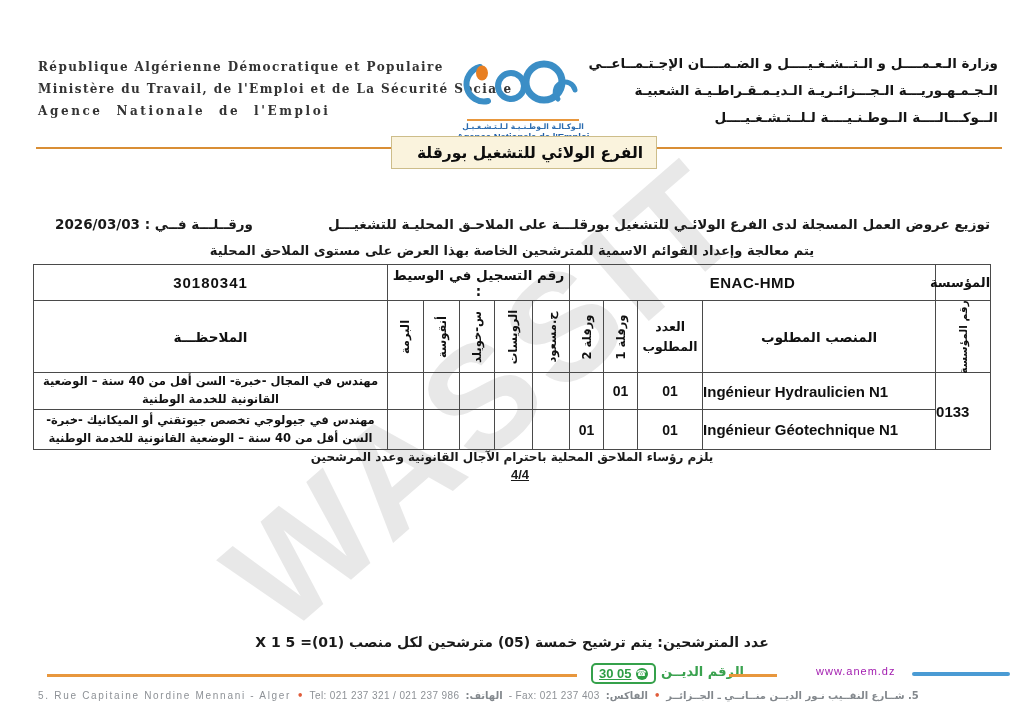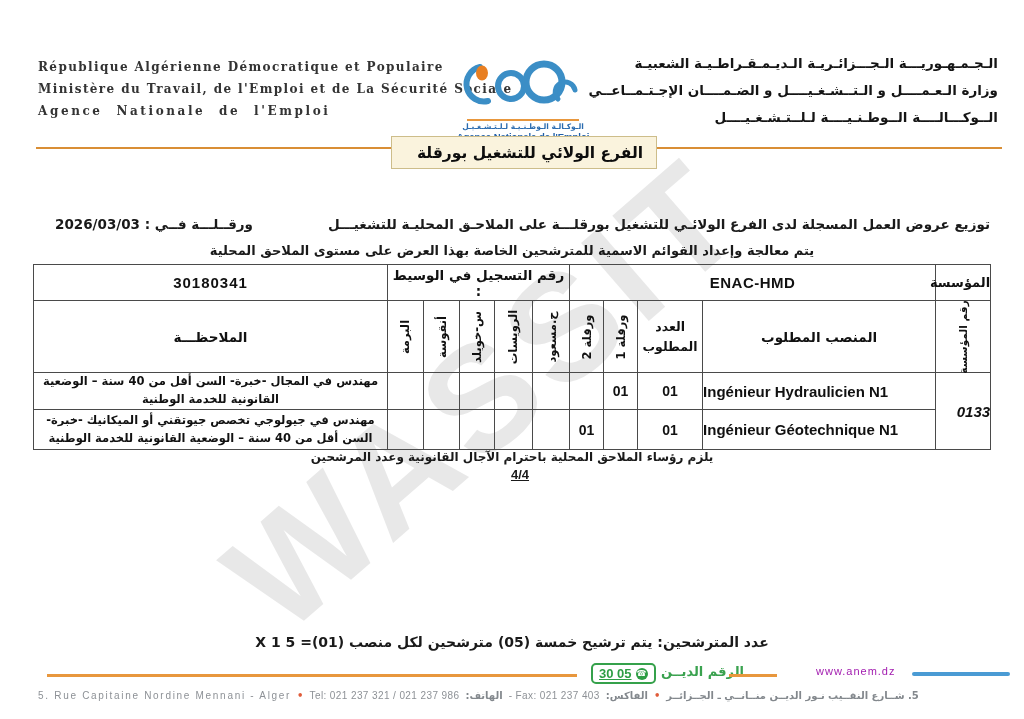--- a/index.html
+++ b/index.html
@@ -43,21 +43,21 @@
   .reg-label{font-size:13.5px;text-align:center;}
   .reg-value{font-family:"Liberation Sans",sans-serif;font-size:15px;letter-spacing:1px;text-align:center;direction:ltr;}
   .h-pos,.h-remark{font-size:13.5px;text-align:center;}
   .h-req{font-size:12.5px;text-align:center;line-height:1.6;margin-top:11px;}
   .vwrap{display:flex;align-items:center;justify-content:center;height:70px;overflow:visible;}
   .vtext{transform:rotate(-90deg);white-space:nowrap;font-size:11.5px;font-weight:bold;}
   .vtext.small{font-size:10.5px;}
   .pos-cell{direction:ltr;text-align:left;padding:0 9px;font-family:"Liberation Sans",sans-serif;
         font-size:15px;font-weight:normal;color:#222;}
   .num-cell{text-align:center;font-family:"Liberation Sans",sans-serif;font-size:14px;font-weight:normal;color:#222;direction:ltr;}
-  .orgnum-cell{text-align:right;font-family:"Liberation Sans",sans-serif;font-size:15px;font-weight:normal;color:#222;direction:ltr;font-style:italic;}
+  .orgnum-cell{text-align:left;font-family:"Liberation Sans",sans-serif;font-size:15px;font-weight:normal;color:#222;direction:ltr;}
   .remark-cell{font-size:11.5px;font-weight:normal;text-align:center;line-height:1.55;padding:2px 6px;color:#111;}
   
   .footnote{position:absolute;left:0;right:0;top:450px;text-align:center;direction:rtl;font-size:12px;font-weight:bold;}
   .pagenum{position:absolute;left:16px;right:0;top:467px;text-align:center;font-family:"Liberation Sans",sans-serif;
         font-size:13px;font-weight:bold;text-decoration:underline;}
   .candidates{position:absolute;left:0;right:0;top:634px;text-align:center;direction:rtl;font-size:14px;font-weight:bold;}
   
   .f-orange-long{position:absolute;left:47px;top:674px;width:530px;height:3px;background:#e8973d;}
   .badge{position:absolute;left:591px;top:663px;height:17px;border:2px solid #35a14b;border-radius:5px;
         padding:0 6px;display:flex;align-items:center;gap:4px;background:#fff;}
@@ -98,22 +98,22 @@
         <circle cx="63" cy="31" r="13" fill="none" stroke="#3b8ec6" stroke-width="6"></circle>
         <circle cx="96" cy="27" r="18" fill="none" stroke="#3b8ec6" stroke-width="7"></circle>
         <path d="M 110 44 A 10 10 0 1 1 127 35" fill="none" stroke="#3b8ec6" stroke-width="5" stroke-linecap="round"></path>
       </svg>
       <div class="logo-rule"></div>
       <div class="logo-ar">الـوكـالـة الـوطـنـيـة لـلـتـشـغـيـل</div>
       <div class="logo-fr">Agence Nationale de l'Emploi</div>
     </div>
 
     <div class="hdr-ar">
+      <div>وزارة الـعـمــــل و الـتــشـغـيــــل و الضـمــــان الإجـتـمــاعــي</div>
       <div>الـجـمـهـوريـــة الـجـــزائـريـة الـديـمـقـراطـيـة الشعبيـة</div>
-      <div>وزارة الـعـمــــل و الـتــشـغـيــــل و الضـمــــان الإجـتـمــاعــي</div>
       <div>الــوكـــالــــة الــوطـنـيــــة لـلــتـشـغـيــــل</div>
     </div>
 
     <div class="hr-orange"></div>
 
     <div class="title-box">الفرع الولائي للتشغيل بورقلة</div>
 
     <div class="heading-right">توزيع عروض العمل المسجلة لدى الفرع الولائـي للتشغيل بورقلـــة على الملاحـق المحليـة للتشغيـــل</div>
     <div class="date-left">ورقــلـــة فــي : 2026/03/03</div>
     <div class="subheading">يتم معالجة وإعداد القوائم الاسمية للمترشحين الخاصة بهذا العرض على مستوى الملاحق المحلية</div>

